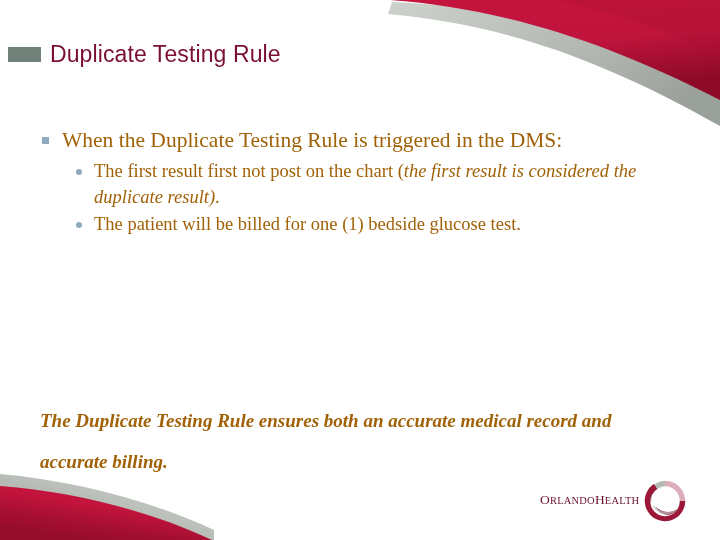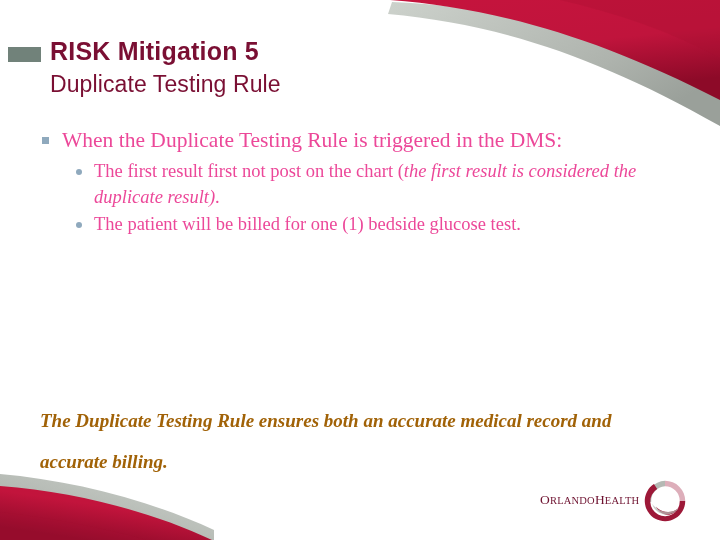--- a/index.html
+++ b/index.html
@@ -60,21 +60,21 @@
     color: #7a0f33;
     letter-spacing: 0.1px;
   }
 
   
   #body-content {
     position: absolute;
     left: 36px;
     top: 126px;
     width: 648px;
-    color: #ec4899;
+    color: #a16207;
   }
 
   .lvl1-item {
     display: flex;
     align-items: flex-start;
     margin: 0 0 4px 0;
   }
   .lvl1-bullet {
     flex: 0 0 auto;
     width: 7px;
@@ -194,21 +194,20 @@
     <path d="M0,474 C70,480 150,500 214,530 L214,540 L0,540 Z" fill="url(#gradBotEdge)"></path>
 
     <path d="M0,486 C78,492 152,512 212,540 L0,540 Z" fill="url(#gradBot)"></path>
 
     <path d="M0,512 C52,518 104,528 146,540 L0,540 Z" fill="#a80f33" opacity="0.25"></path>
   </svg>
 
   <div id="title-dash"></div>
 
   <div id="title-block">
-    <h1 id="slide-title">RISK Mitigation 5</h1>
     <h2 id="slide-subtitle">Duplicate Testing Rule</h2>
   </div>
 
   <div id="body-content">
 
     <div class="lvl1-item">
       <span class="lvl1-bullet"></span>
       <span class="lvl1-text">When the Duplicate Testing Rule is triggered in the DMS:</span>
     </div>
 

